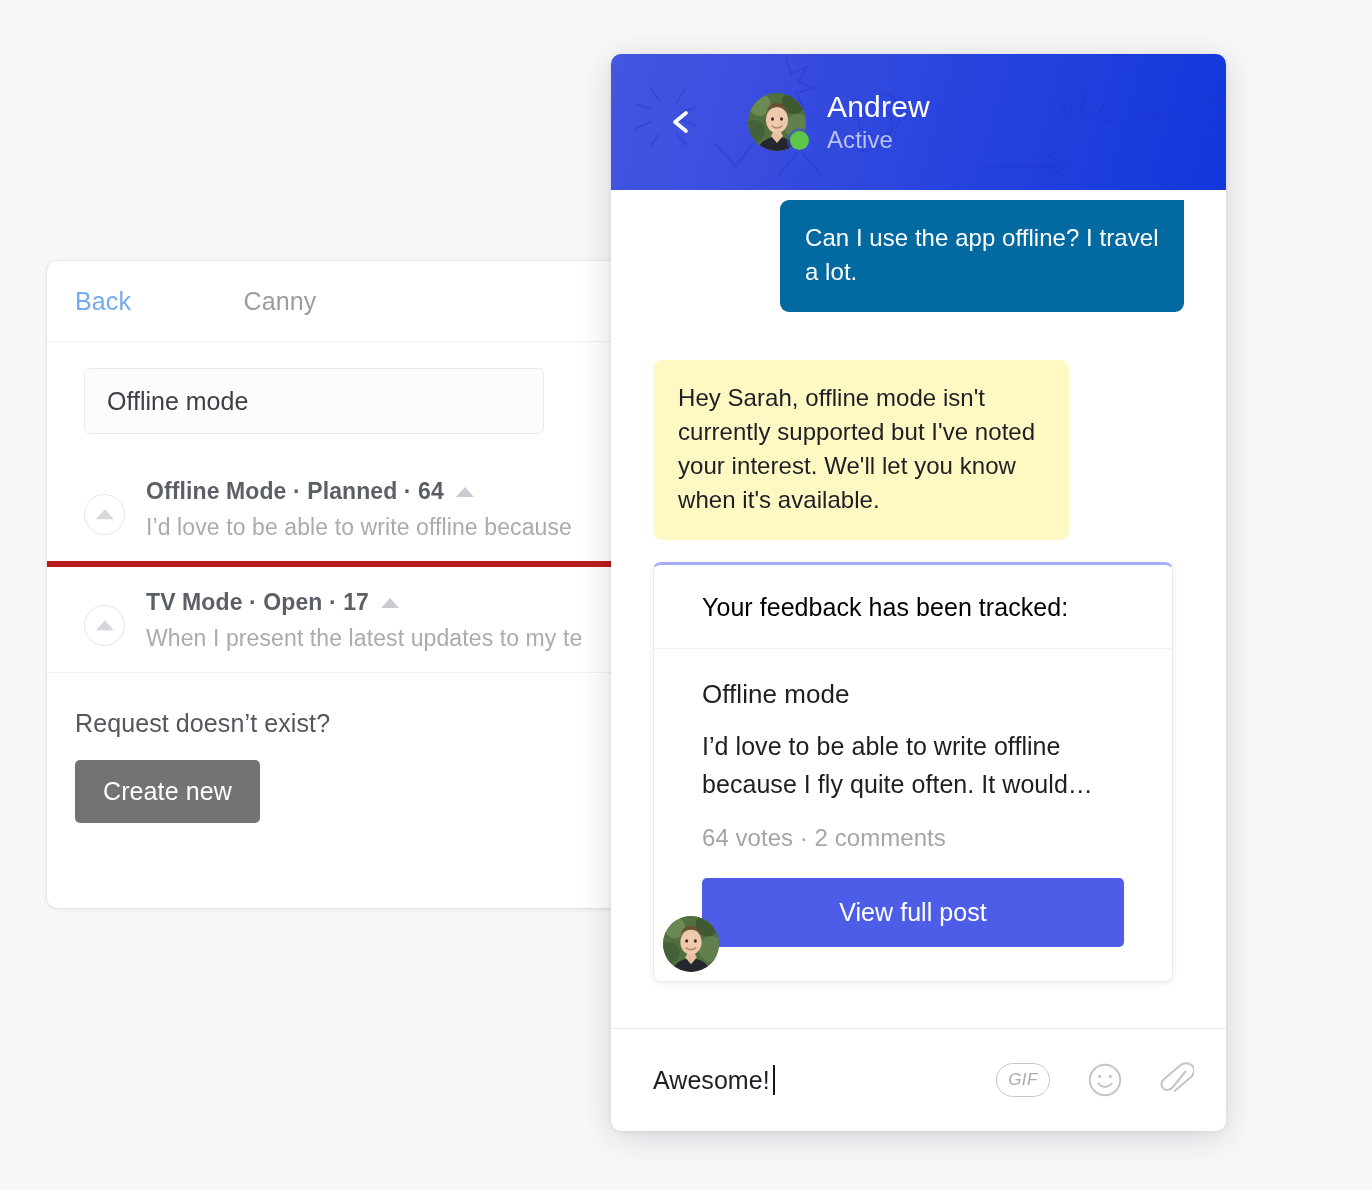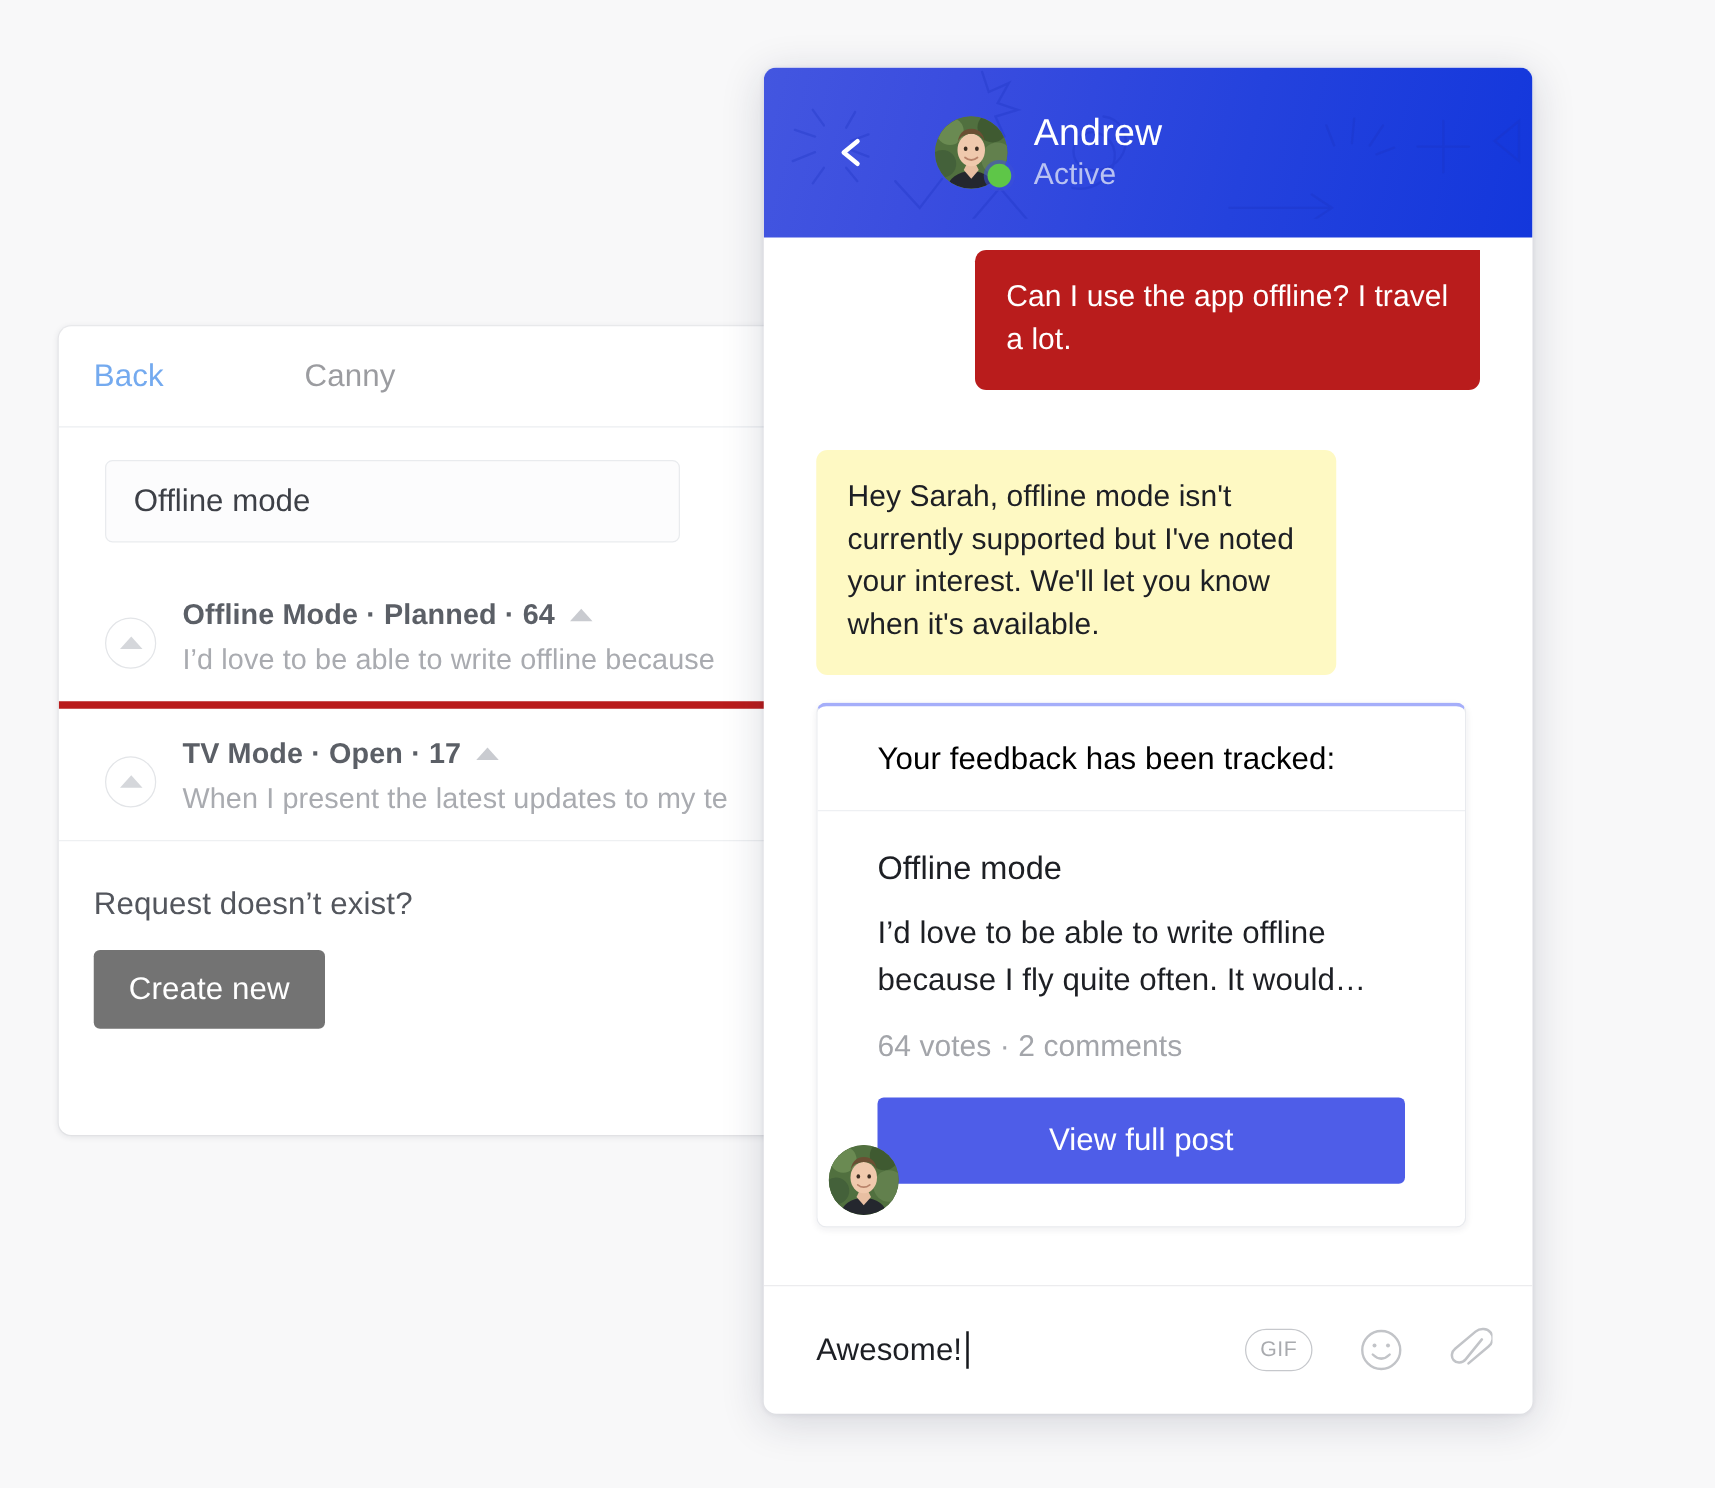--- a/index.html
+++ b/index.html
@@ -236,21 +236,21 @@
 
   .bubble {
     max-width: 404px;
     border-radius: 9px;
     padding: 21px 25px 23px 25px;
     font-size: 24px;
     line-height: 1.42;
     letter-spacing: 0.05px;
   }
   .bubble.out {
-    background: #b91c1c;
+    background: #0369a1;
     color: #ffffff;
     border-top-right-radius: 0;
     margin-top: 0;
   }
   .bubble.in {
     background: #fef9c3;
     color: #1d1f24;
     margin-top: 48px;
     max-width: 416px;
   }
@@ -342,20 +342,21 @@
     width: 2px;
     height: 30px;
     background: #15171b;
     margin-left: 3px;
   }
   .footer-icons {
     display: flex;
     align-items: center;
     gap: 35px;
     flex: 0 0 auto;
+    font-style: italic;
   }
   .gif-pill {
     width: 54px; height: 34px;
     border: 1.7px solid #c6c8cc;
     border-radius: 17px;
     color: #a9abaf;
     font-size: 17px;
     display: flex;
     align-items: center;
     justify-content: center;

